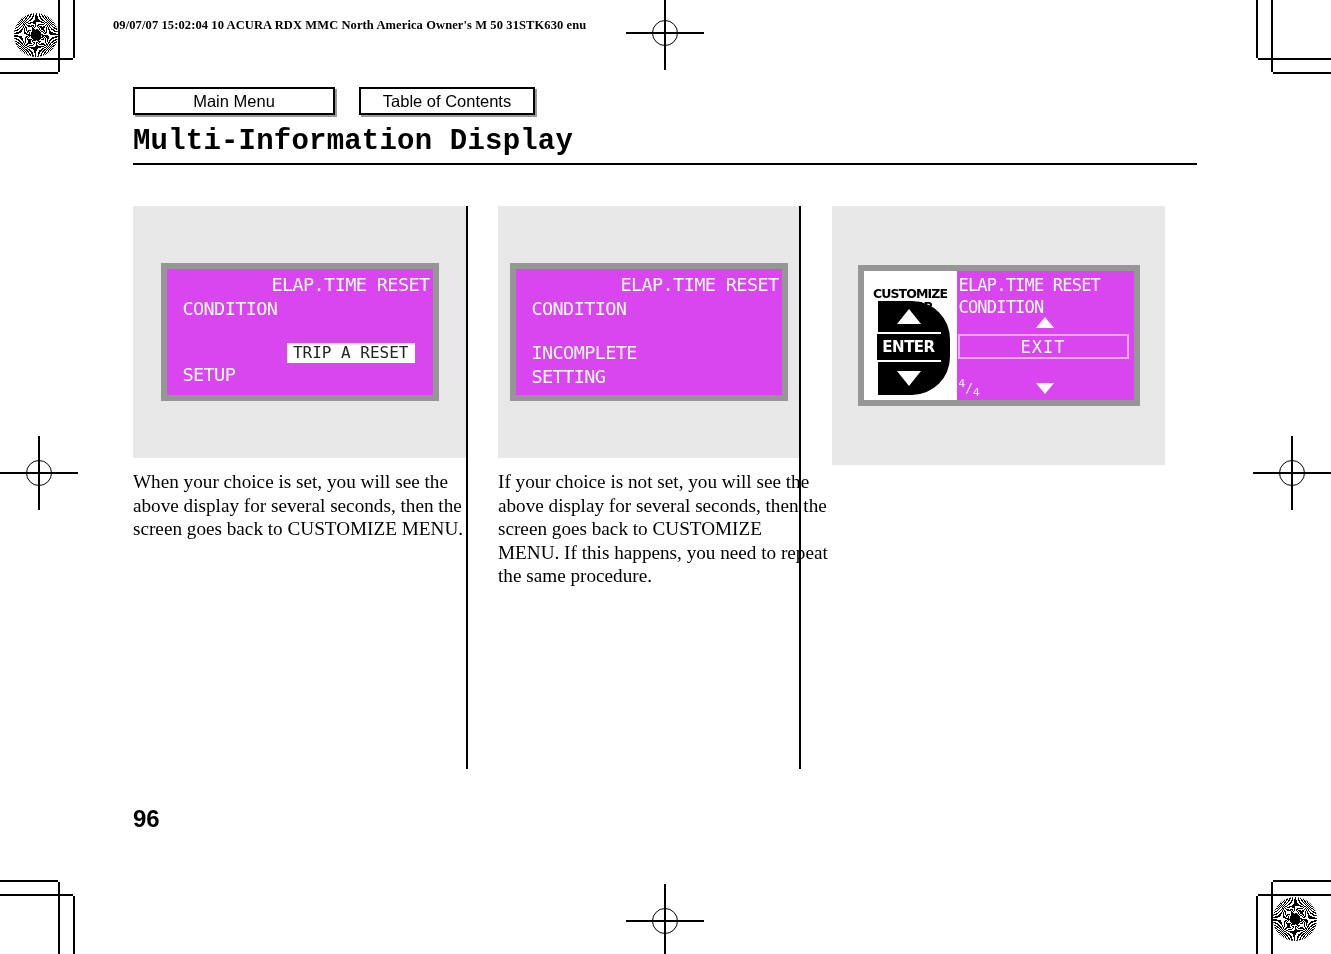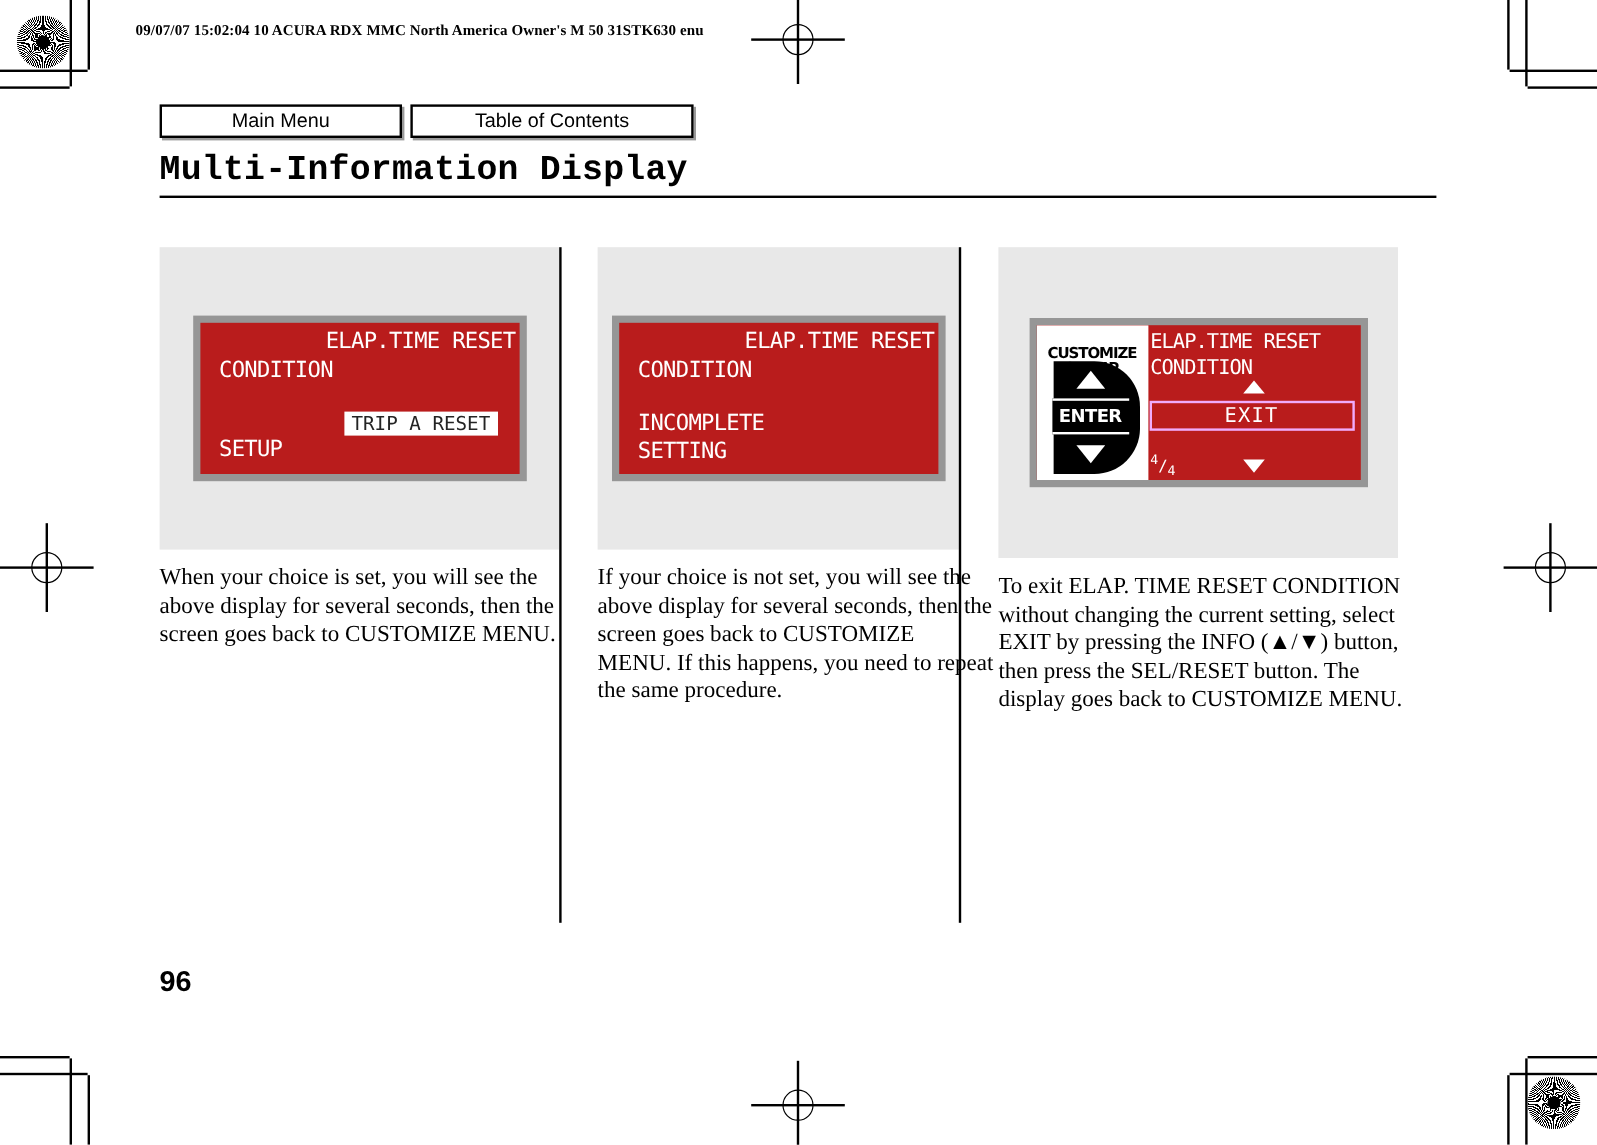--- a/index.html
+++ b/index.html
@@ -71,21 +71,21 @@
     background: #ffffff;
     font-family: "Liberation Sans", sans-serif;
     font-size: 16.5px;
     text-align: center;
     height: 28px;
     line-height: 24px;
     box-shadow: 2px 2px 0 #9a9a9a;
     vertical-align: top;
   }
   #btn-main-menu { width: 202px; }
-  #btn-toc { width: 236px; margin-left: 3px; }
+  #btn-toc { width: 176px; margin-left: 20px; }
 
   
   .page-title {
     position: absolute;
     left: 133px; top: 125px;
     font-family: Liberation Mono, monospace;
     font-weight: bold;
     font-size: 29px;
     letter-spacing: 0.2px;
   }
@@ -136,21 +136,21 @@
   .col-2 .body-text { width: 330px; }
   .col-3 .body-text { width: 345px; }
 
   
   .lcd-bezel {
     background: #969696;
     padding: 6px;
     box-sizing: border-box;
   }
   .lcd {
-    background: #b91c1c;
+    background: #d946ef;
     box-sizing: border-box;
     position: relative;
     font-family: "DejaVu Sans Mono", monospace;
     color: #ffffff;
     overflow: hidden;
   }
 
   
   .lcd-a { width: 266px; height: 126px; padding: 4px 0 0 0; }
   .lcd-a .line {
@@ -410,18 +410,17 @@
             <div class="line">CONDITION</div>
             <div class="arrow-up"></div>
             <div class="exitbox">EXIT</div>
             <div class="pageno"><sup>4</sup>/<sub>4</sub></div>
             <div class="arrow-dn"></div>
           </div>
 
         </div>
       </div>
     </div>
-    <div class="body-text">To exit ELAP. TIME RESET CONDITION without changing the current setting, select EXIT by pressing the INFO (▲/▼) button, then press the SEL/RESET button. The display goes back to CUSTOMIZE MENU.</div>
   </div>
 
 </div>
 
 <div class="folio">96</div>
 
 </body></html>

